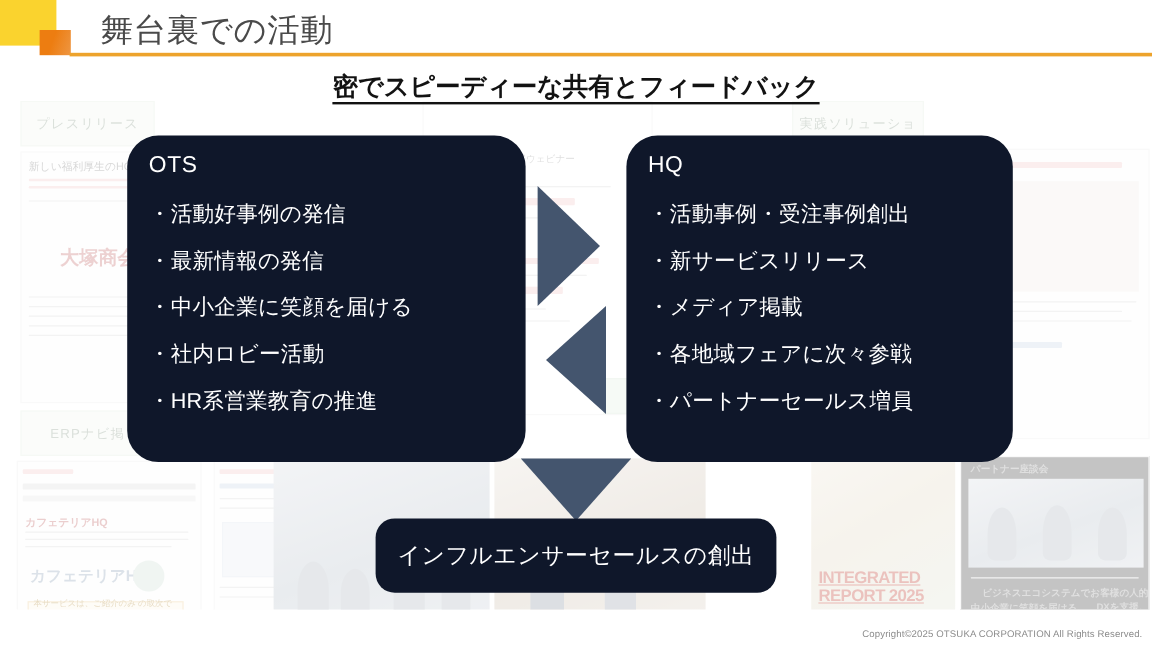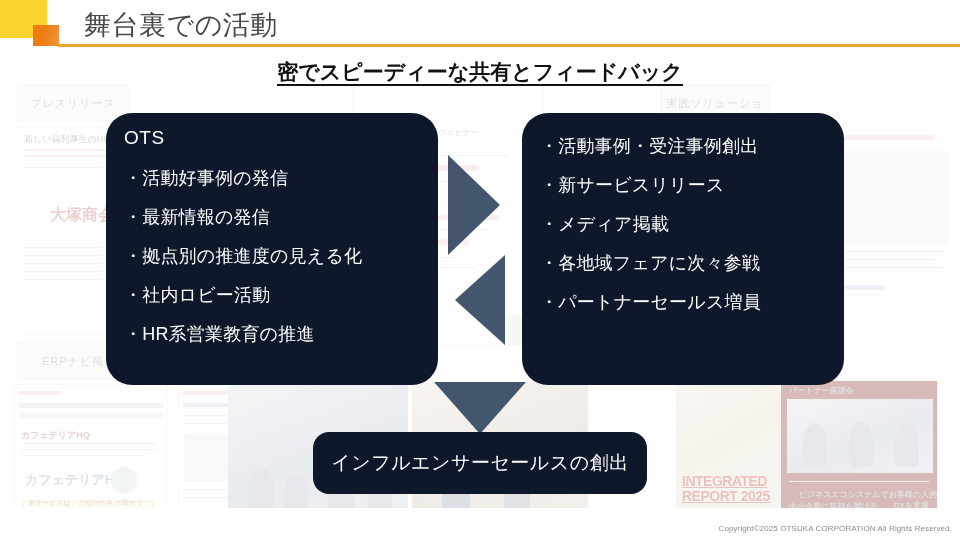--- a/index.html
+++ b/index.html
@@ -347,21 +347,21 @@
     </div>
 
     <div class="faux-photo map" style="left:676px; top:298px; width:120px; height:146px;">
       <div class="report-band" style="left:6px; top:92px;text-decoration:underline;">
         <div>INTEGRATED</div>
         <div>REPORT 2025</div>
       </div>
       <div class="fauxline pink" style="left:6px; top:128px; width:70px; height:2px;"></div>
     </div>
 
-    <div class="thumb" style="left:780px; top:296px; width:156px; height:148px; background:#7f1d1d;font-weight:bold;">
+    <div class="thumb" style="left:800px; top:296px; width:156px; height:148px; background:#404040;font-weight:bold;">
       <div class="faux-text" style="left:8px; top:4px;">パートナー座談会</div>
       <div class="faux-photo" style="left:6px; top:18px; width:146px; height:74px;">
         <div class="silhouette" style="left:16px; top:24px; width:24px; height:44px;"></div>
         <div class="silhouette" style="left:62px; top:22px; width:24px; height:46px;"></div>
         <div class="silhouette" style="left:108px; top:24px; width:24px; height:44px;"></div>
       </div>
       <div class="fauxline" style="left:8px; top:100px; width:140px; height:1px;"></div>
       <div class="faux-text" style="left:8px; top:108px;text-align:right;">ビジネスエコシステムでお客様の人的DXを支援。</div>
       <div class="faux-text" style="left:8px; top:120px;">中小企業に笑顔を届ける。</div>
       <div class="fauxline" style="left:8px; top:134px; width:140px; height:1px;"></div>
@@ -379,27 +379,28 @@
 
   <div class="arrow-right" style="left:448px; top:155px;"></div>
   <div class="arrow-left" style="left:455px; top:255px;"></div>
   <div class="arrow-down" style="left:434px; top:382px;"></div>
 
   <div class="panel" id="panel-ots">
     <div class="panel-heading">OTS</div>
     <ul class="panel-list">
       <li>・活動好事例の発信</li>
       <li>・最新情報の発信</li>
-      <li>・拠点別の推進度の見える化</li>
+      <li>・中小企業に笑顔を届ける</li>
       <li>・社内ロビー活動</li>
       <li>・HR系営業教育の推進</li>
     </ul>
   </div>
 
   <div class="panel" id="panel-hq">
+    <div class="panel-heading">HQ</div>
     <ul class="panel-list">
       <li>・活動事例・受注事例創出</li>
       <li>・新サービスリリース</li>
       <li>・メディア掲載</li>
       <li>・各地域フェアに次々参戦</li>
       <li>・パートナーセールス増員</li>
     </ul>
   </div>
 
   <div class="panel" id="panel-outcome">

